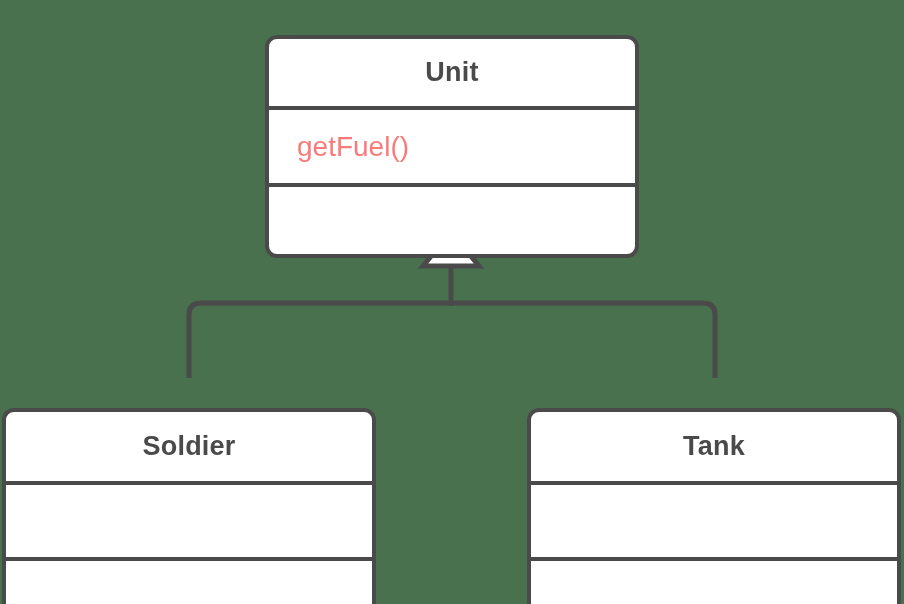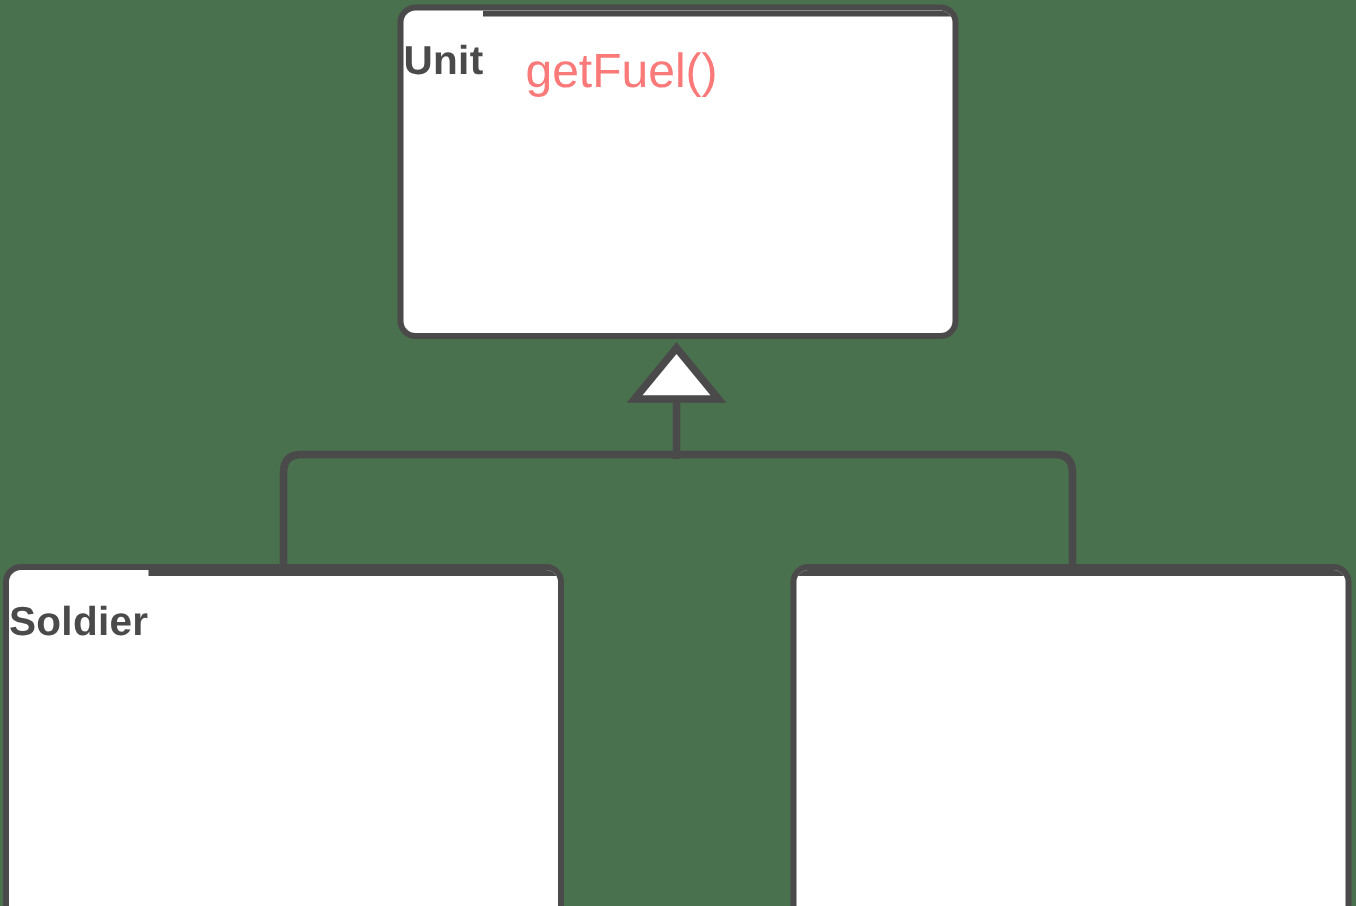--- a/index.html
+++ b/index.html
@@ -28,22 +28,23 @@
     pointer-events: none;
   }
 
   .uml-class {
     position: absolute;
     box-sizing: border-box;
     background: #ffffff;
     border: 4px solid #4a4a4a;
     border-radius: 12px;
     display: flex;
-    flex-direction: row;
+    flex-direction: column;
     overflow: hidden;
+    margin-top: 32px;
   }
   .compartment {
     box-sizing: border-box;
     display: flex;
     align-items: center;
     justify-content: center;
     position: relative;
   }
   .compartment + .compartment {
     border-top: 4px solid #4a4a4a;
@@ -53,21 +54,21 @@
     padding-left: 28px;
   }
   .class-name {
     font-size: 27px;
     font-weight: bold;
     color: #4a4a4a;
     letter-spacing: 0.2px;
     white-space: nowrap;
   }
   .member {
-    font-size: 32px;
+    font-size: 28px;
     color: #fa7a7a;
     white-space: nowrap;
   }
 
   
   #class-unit {
     left: 265px;
     top: 3px;
     width: 374px;
     height: 223px;
@@ -124,17 +125,20 @@
 
   <div class="uml-class" id="class-soldier">
     <div class="compartment c1">
       <span class="class-name">Soldier</span>
     </div>
     <div class="compartment c2"></div>
     <div class="compartment c3"></div>
   </div>
 
   <div class="uml-class" id="class-tank">
+    <div class="compartment c1">
+      <span class="class-name">Tank</span>
+    </div>
     <div class="compartment c2"></div>
     <div class="compartment c3"></div>
   </div>
 
 </div>
 
 </body></html>

